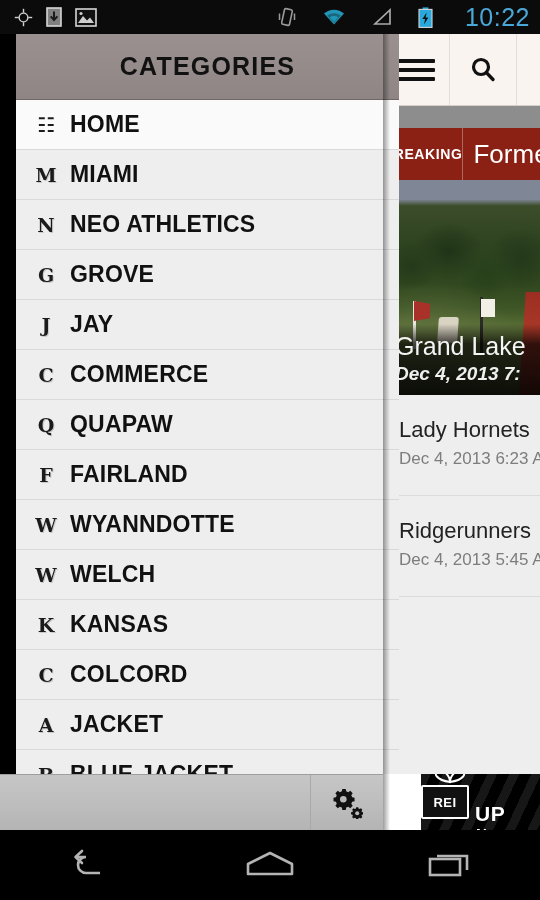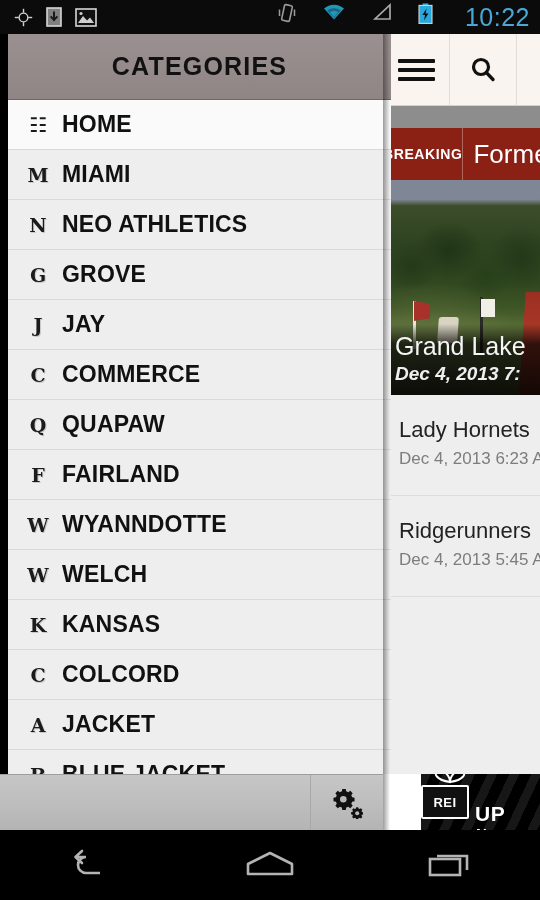--- a/index.html
+++ b/index.html
@@ -11,30 +11,30 @@
   }
   #screen { position:relative; width:540px; height:900px; overflow:hidden; background:#000; }
 
   
   .statusbar {
     position:absolute; top:0; left:0; width:540px; height:34px;
     background:#0b0b0b; display:flex; align-items:center;
     padding:0 10px 0 14px;
   }
   .sb-left { display:flex; align-items:center; gap:13px; }
-  .sb-right { margin-left:auto; display:flex; align-items:flex-start; gap:26px; }
+  .sb-right { margin-left:auto; display:flex; align-items:center; gap:26px; }
   .sb-clock {
     color:#4aa8d8; font-size:25px; letter-spacing:.5px;
     margin-left:6px; font-weight:400;
   }
   .ico { display:block; }
 
   
   .drawer {
-    position:absolute; top:34px; left:8px; width:383px; height:740px;
+    position:absolute; top:34px; left:16px; width:383px; height:740px;
     background:#14b8a6; overflow:hidden;
   }
   .drawer-header {
     height:66px; width:100%;
     background:linear-gradient(#9b9090,#948a8a 60%,#8f8585);
     display:flex; align-items:center; justify-content:center;
     border-bottom:1px solid #6f6666;
   }
   .drawer-title {
     font-size:25px; font-weight:bold; color:#111;

